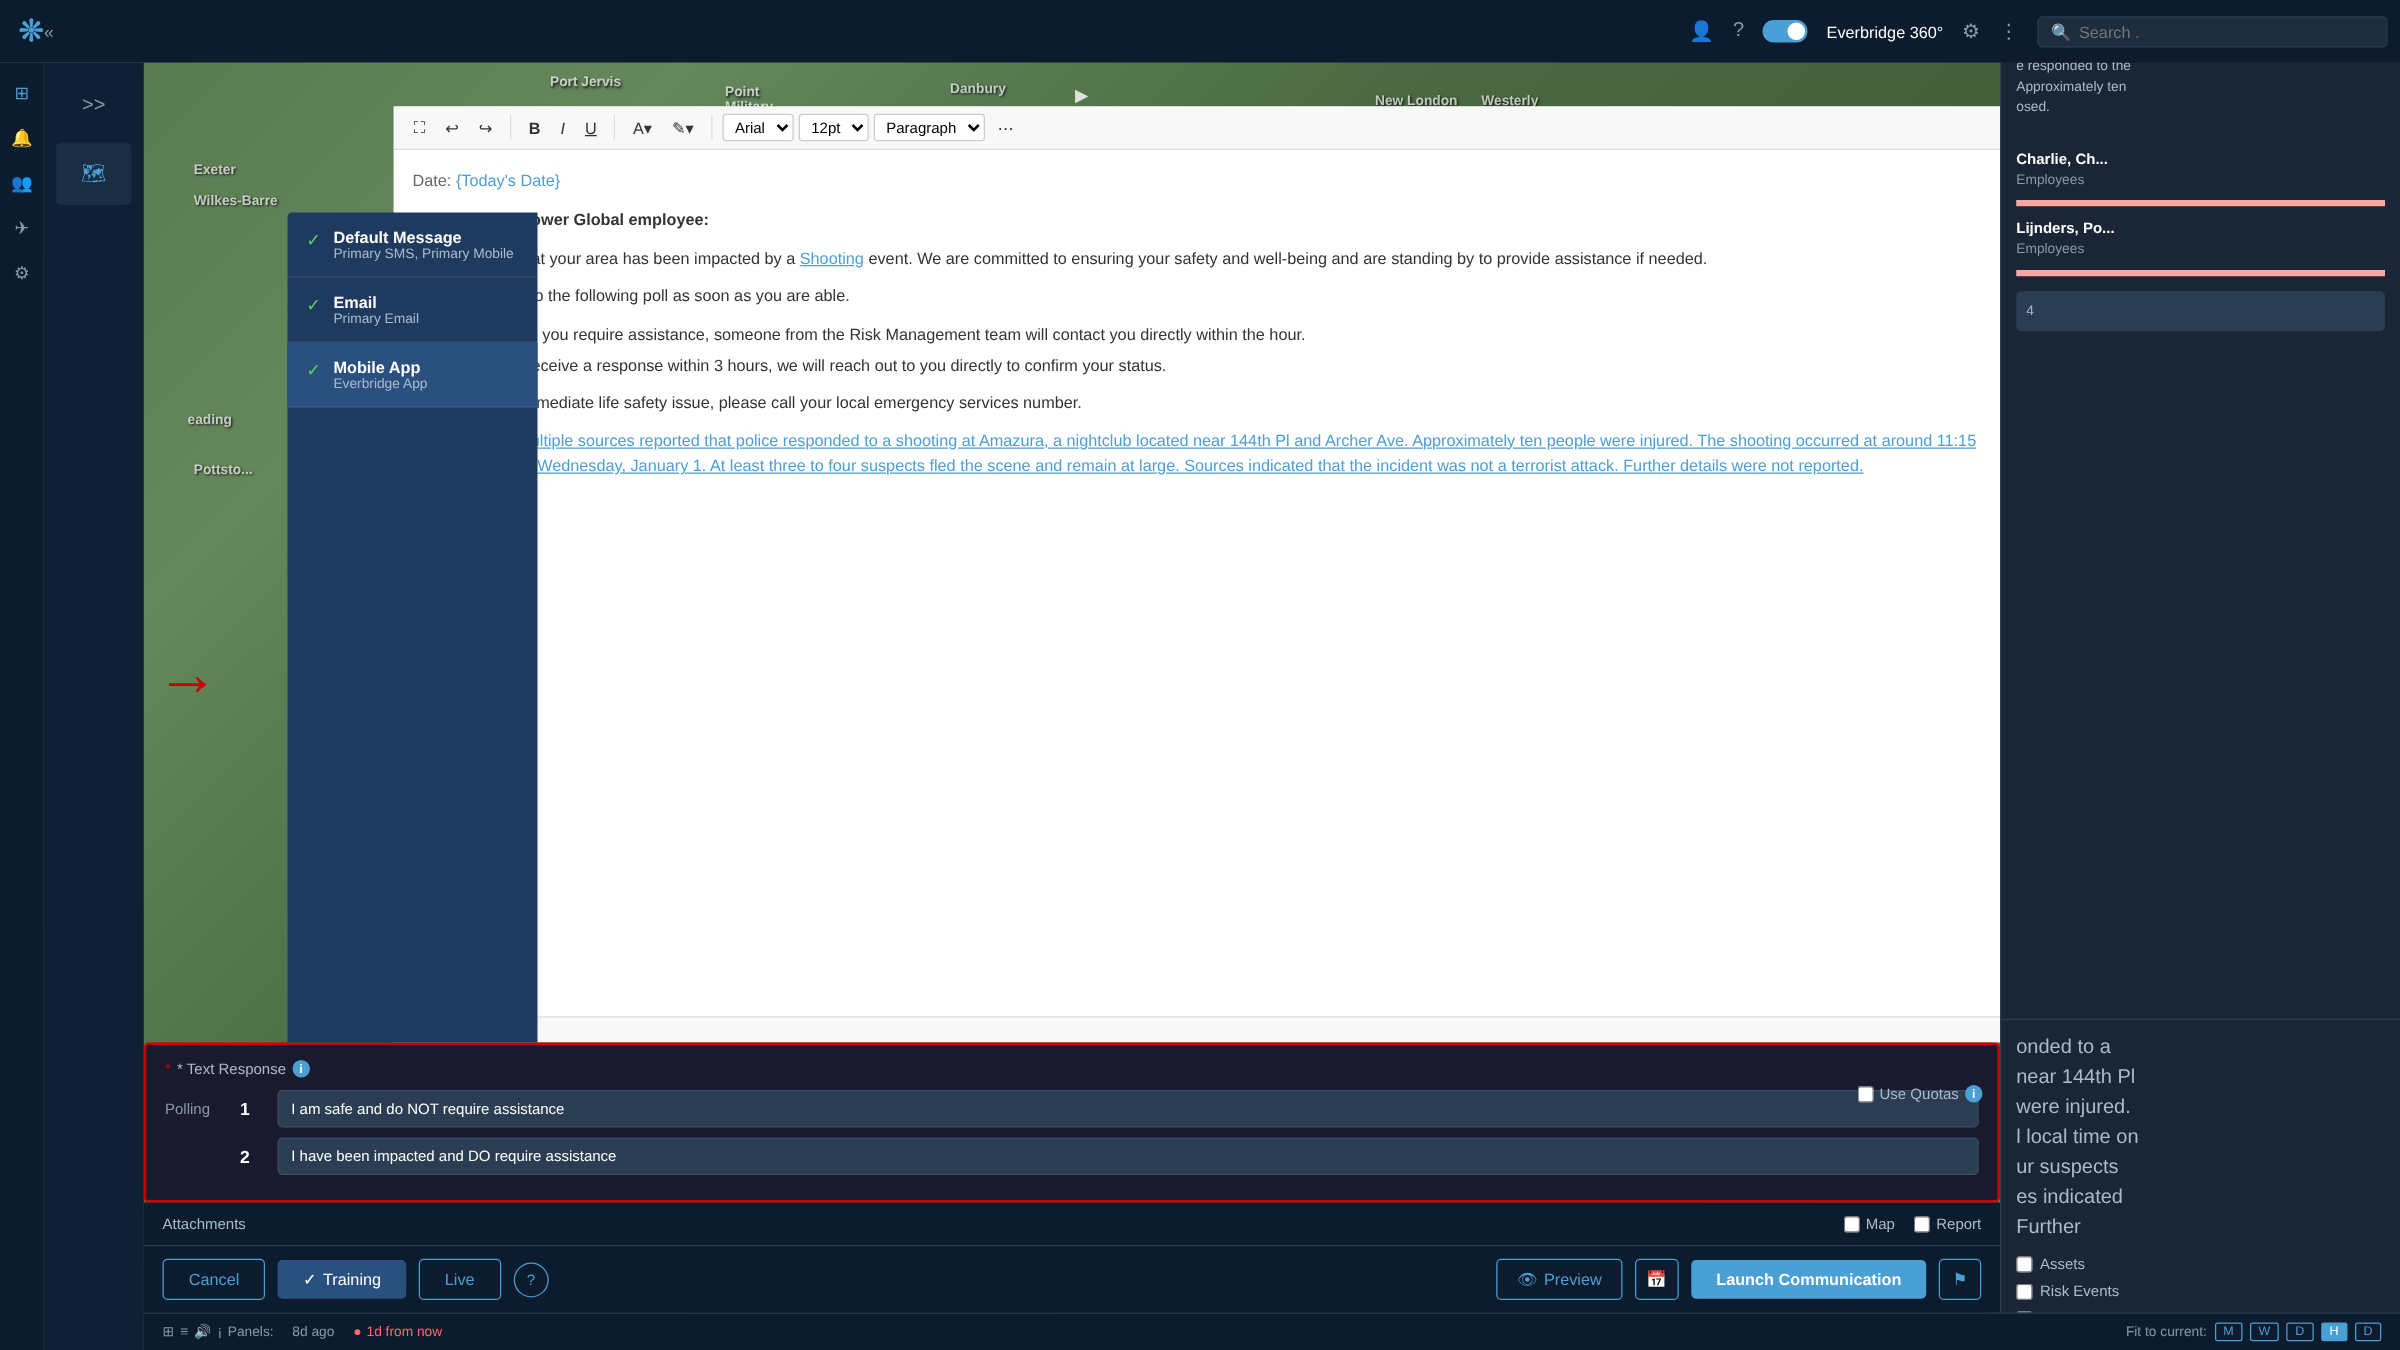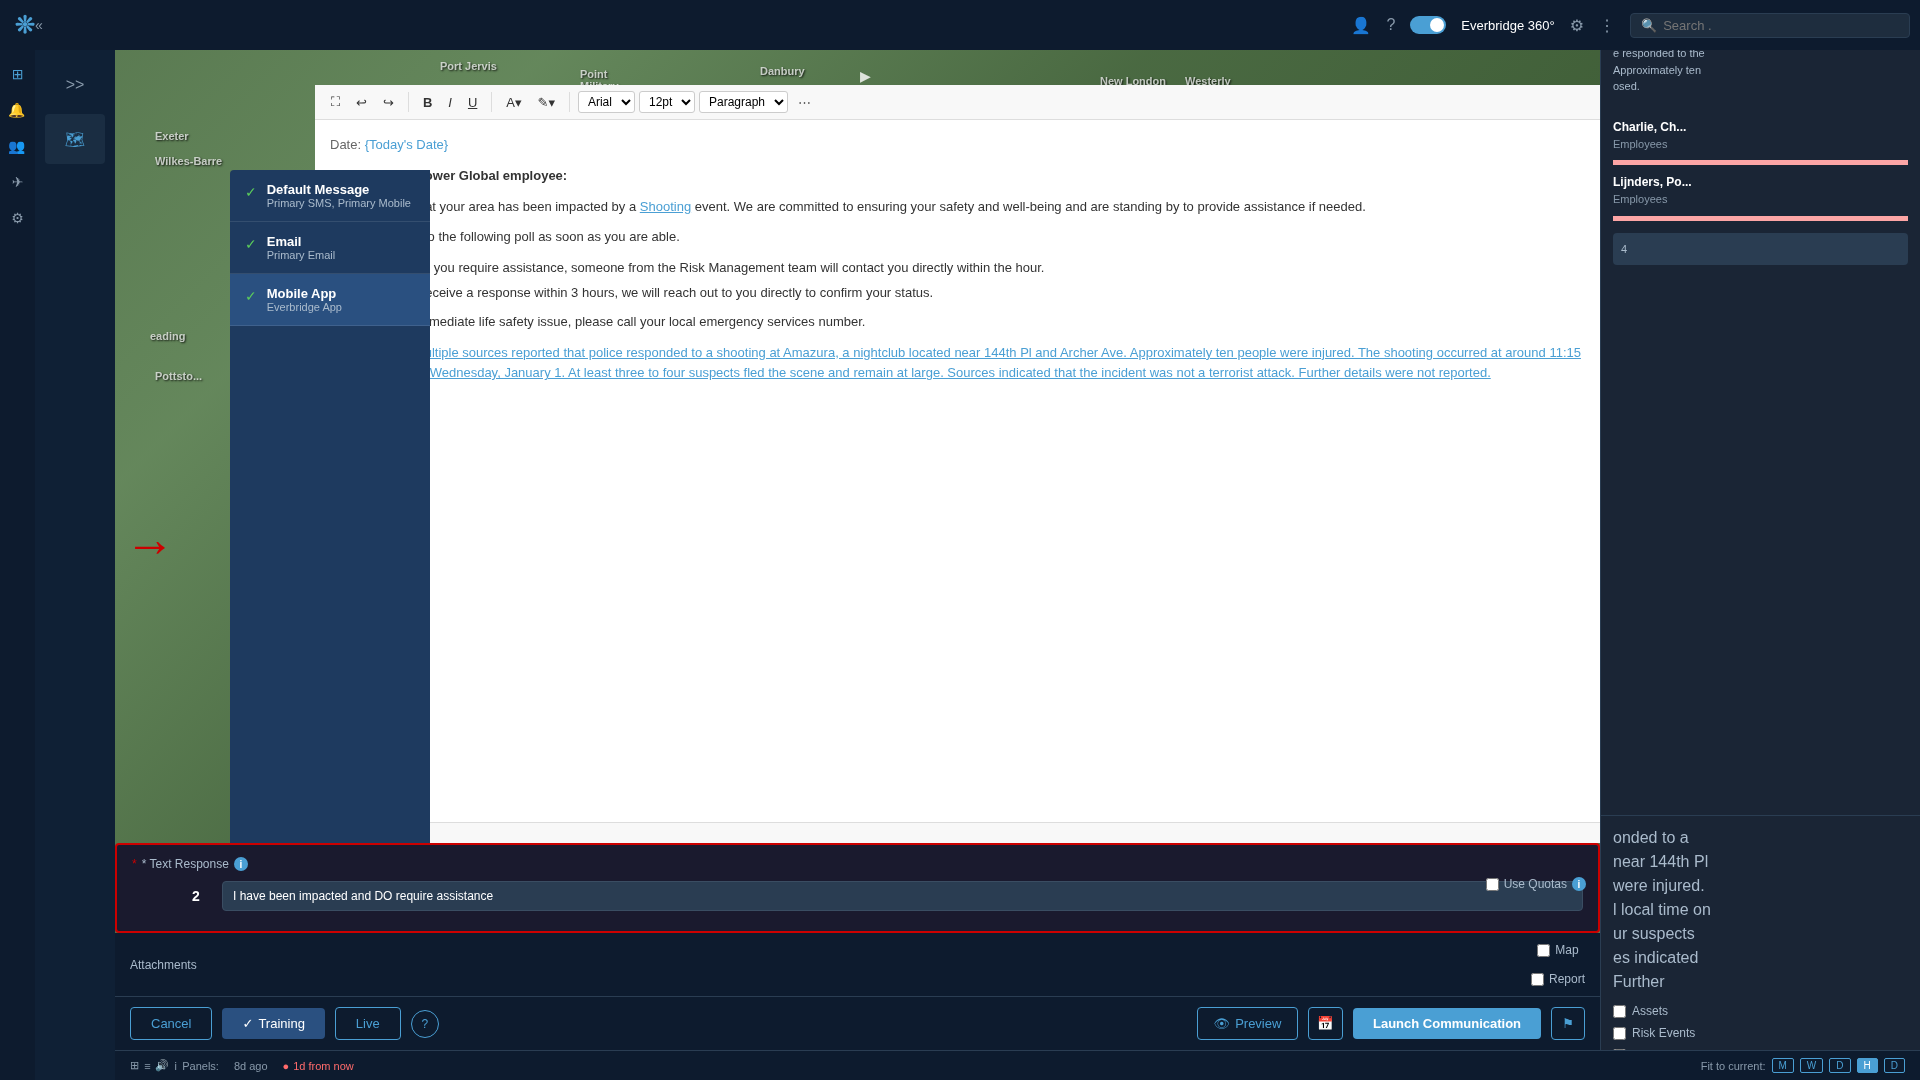--- a/index.html
+++ b/index.html
@@ -422,21 +422,20 @@
       background: #0d1b2e;
     }
     .attachments-label {
       color: #aabbcc;
       font-size: 12px;
     }
     .attach-right {
       display: flex;
       align-items: center;
       gap: 15px;
-      flex-direction: column;
     }
     .attach-checkbox {
       display: flex;
       align-items: center;
       gap: 5px;
       color: #aabbcc;
       font-size: 12px;
     }
 
     
@@ -837,20 +836,25 @@
       <span class="asterisk">*</span>
       <span>* Text Response</span>
       <span class="polling-info-icon">i</span>
     </div>
     <div class="use-quotas">
       <input type="checkbox" style="">
       <span>Use Quotas</span>
       <span class="polling-info-icon">i</span>
     </div>
     <div class="polling-row">
+      <span class="polling-label">Polling</span>
+      <span class="polling-num">1</span>
+      <input class="polling-input" type="text" value="I am safe and do NOT require assistance" style="">
+    </div>
+    <div class="polling-row">
       <span class="polling-label"></span>
       <span class="polling-num">2</span>
       <input class="polling-input" type="text" value="I have been impacted and DO require assistance" style="">
     </div>
   </div>
 
   <div class="attachments-row">
     <span class="attachments-label">Attachments</span>
     <div class="attach-right">
       <div class="attach-checkbox">

